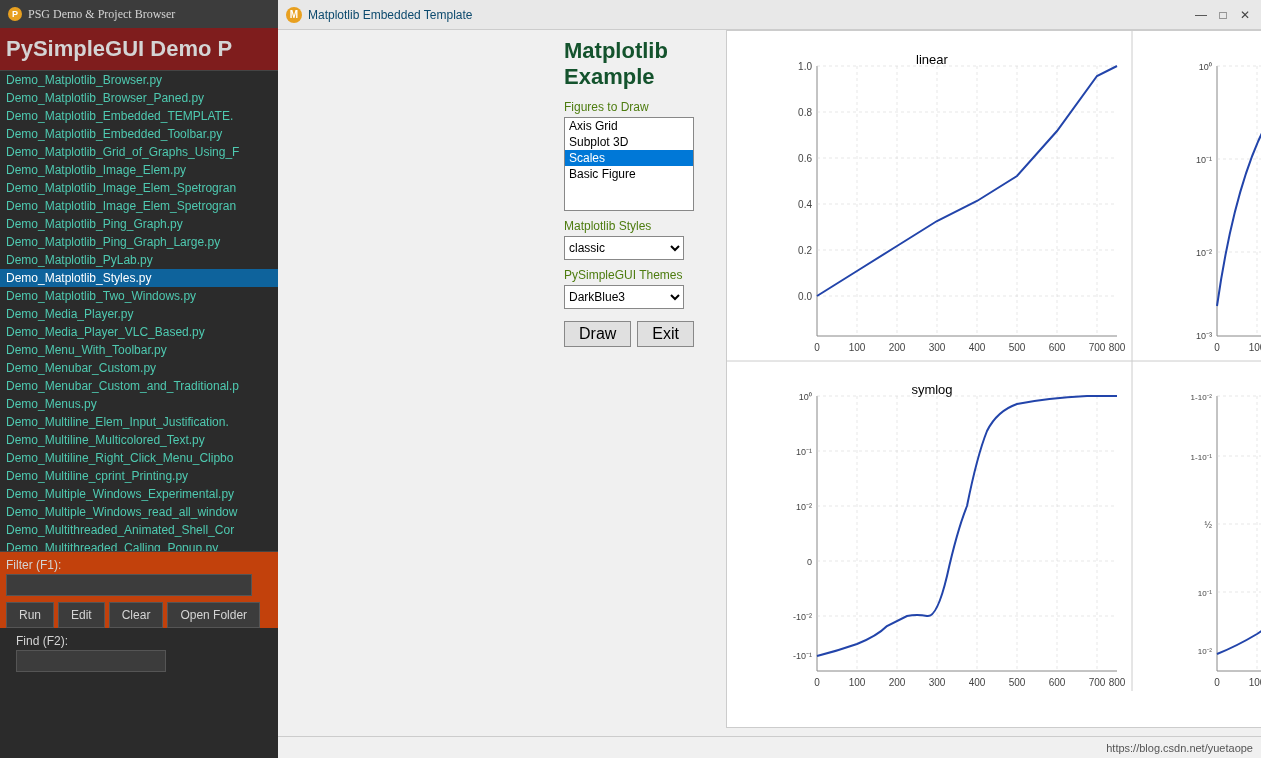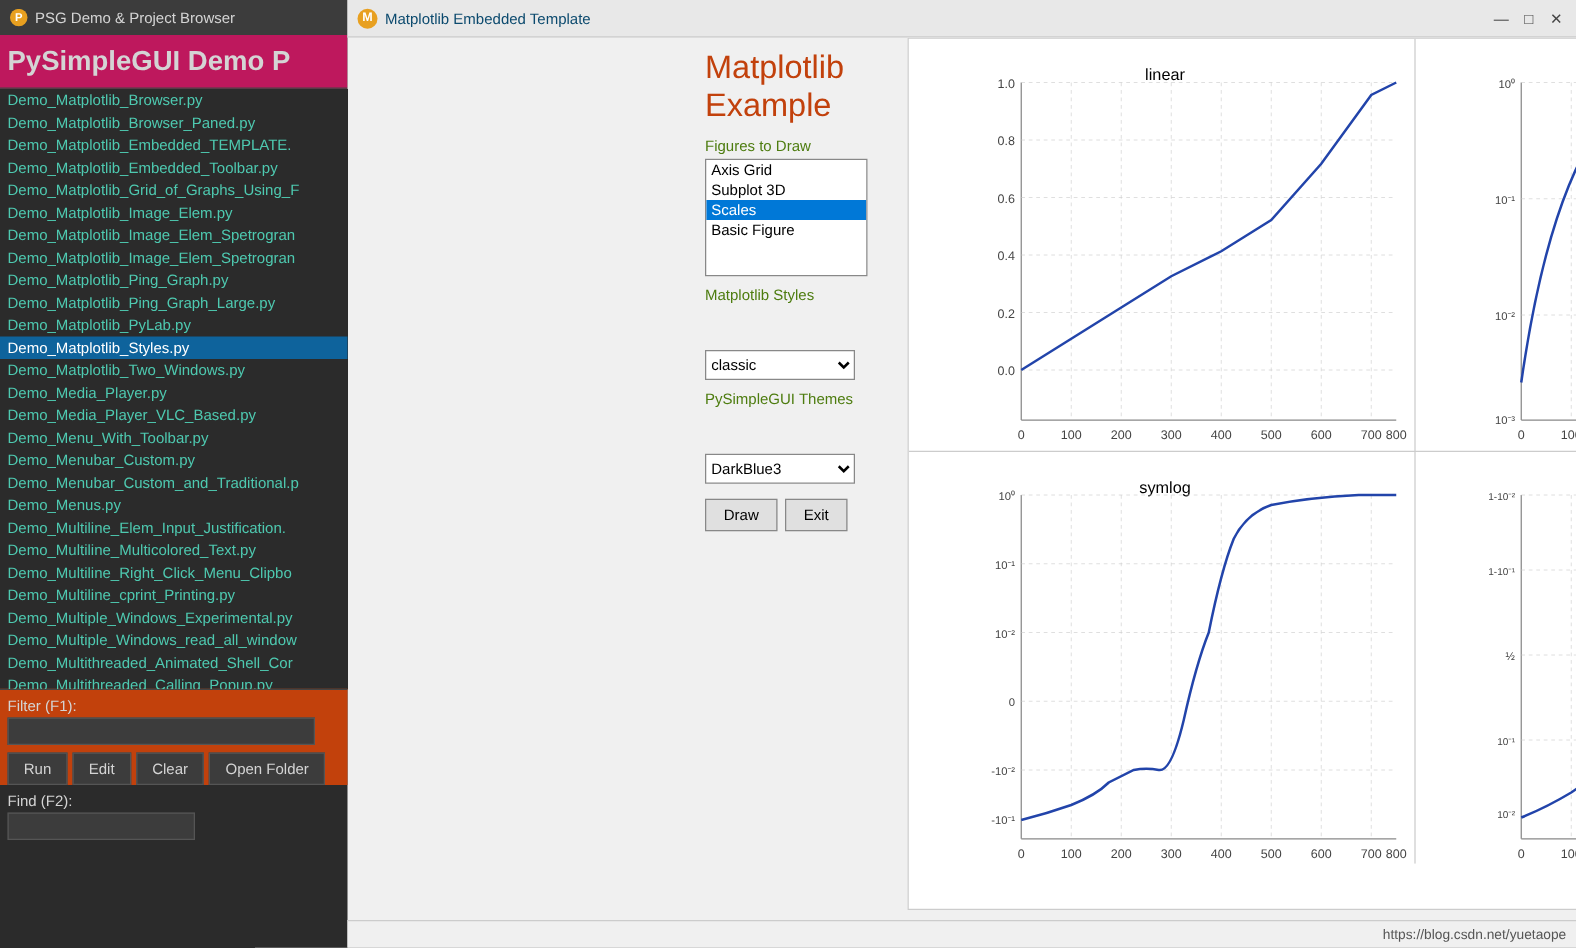--- a/index.html
+++ b/index.html
@@ -26,25 +26,25 @@
 
     #left-title-bar .icon-circle {
       width: 14px; height: 14px;
       background: #e8a020;
       border-radius: 50%;
       display: flex; align-items: center; justify-content: center;
       font-size: 9px; color: white; font-weight: bold;
     }
 
     #left-title-text {
-      color: #d4d4d4; font-size: 12px;
+      color: #d4d4d4; font-size: 12px; font-family: Liberation Serif, serif;
     }
 
     #left-header {
-      background: #be185d;
+      background: #7f1d1d;
       padding: 8px 6px;
       font-size: 22px;
       font-weight: bold;
       color: #d4d4d4;
       border-bottom: 1px solid #444;
       white-space: nowrap;
       overflow: hidden;
     }
 
     #file-list {
@@ -92,21 +92,21 @@
       height: 26px;
       padding: 0 12px;
       background: #3c3c3c;
       border: 1px solid #555;
       color: #d4d4d4;
       cursor: pointer;
       font-size: 12px;
     }
 
     #find-section {
-      padding: 6px 6px 0 6px;
+      padding: 6px 6px 0 16px;
     }
     .find-label { color: #d4d4d4; font-size: 12px; margin-bottom: 2px; }
     #find-input {
       width: 150px;
       height: 22px;
       background: #3c3c3c;
       border: 1px solid #555;
       color: #d4d4d4;
       padding: 0 4px;
       font-size: 12px;
@@ -176,30 +176,29 @@
       cursor: pointer;
     }
     .listbox-item.selected { background: #0078d7; color: white; }
 
     .select-dropdown {
       width: 120px;
       height: 24px;
       font-size: 12px;
       border: 1px solid #888;
       background: white;
-      margin-top: 34px;
     }
 
     .ctrl-btn {
       height: 26px;
       padding: 0 14px;
       background: #e0e0e0;
       border: 1px solid #888;
       cursor: pointer;
-      font-size: 12px;
+      font-size: 16px;
       color: #000;
     }
 
     .btn-row-ctrl {
       display: flex; gap: 6px; margin-top: 8px;
     }
 
     
     #chart-area {
       position: absolute;
@@ -280,21 +279,21 @@
 <div id="right-panel">
   <div id="right-title-bar">
     <div class="icon-circle">M</div>
     <span id="right-title-text">Matplotlib Embedded Template</span>
     <button class="title-btn">—</button>
     <button class="title-btn">□</button>
     <button class="title-btn close">✕</button>
   </div>
 
   <div id="controls-area">
-    <div style="font-size:26px; color:#c2410c; margin-bottom:10px;">Matplotlib Example</div>
+    <div style="font-size:22px; color:#14532d; margin-bottom:10px;font-weight:bold;">Matplotlib Example</div>
 
     <div class="ctrl-label">Figures to Draw</div>
     <div class="listbox" id="figures-listbox">
     <div class="listbox-item">Axis Grid</div>
         <div class="listbox-item">Subplot 3D</div>
         <div class="listbox-item selected">Scales</div>
         <div class="listbox-item">Basic Figure</div>
       </div>
 
     <div class="ctrl-label">Matplotlib Styles</div>

